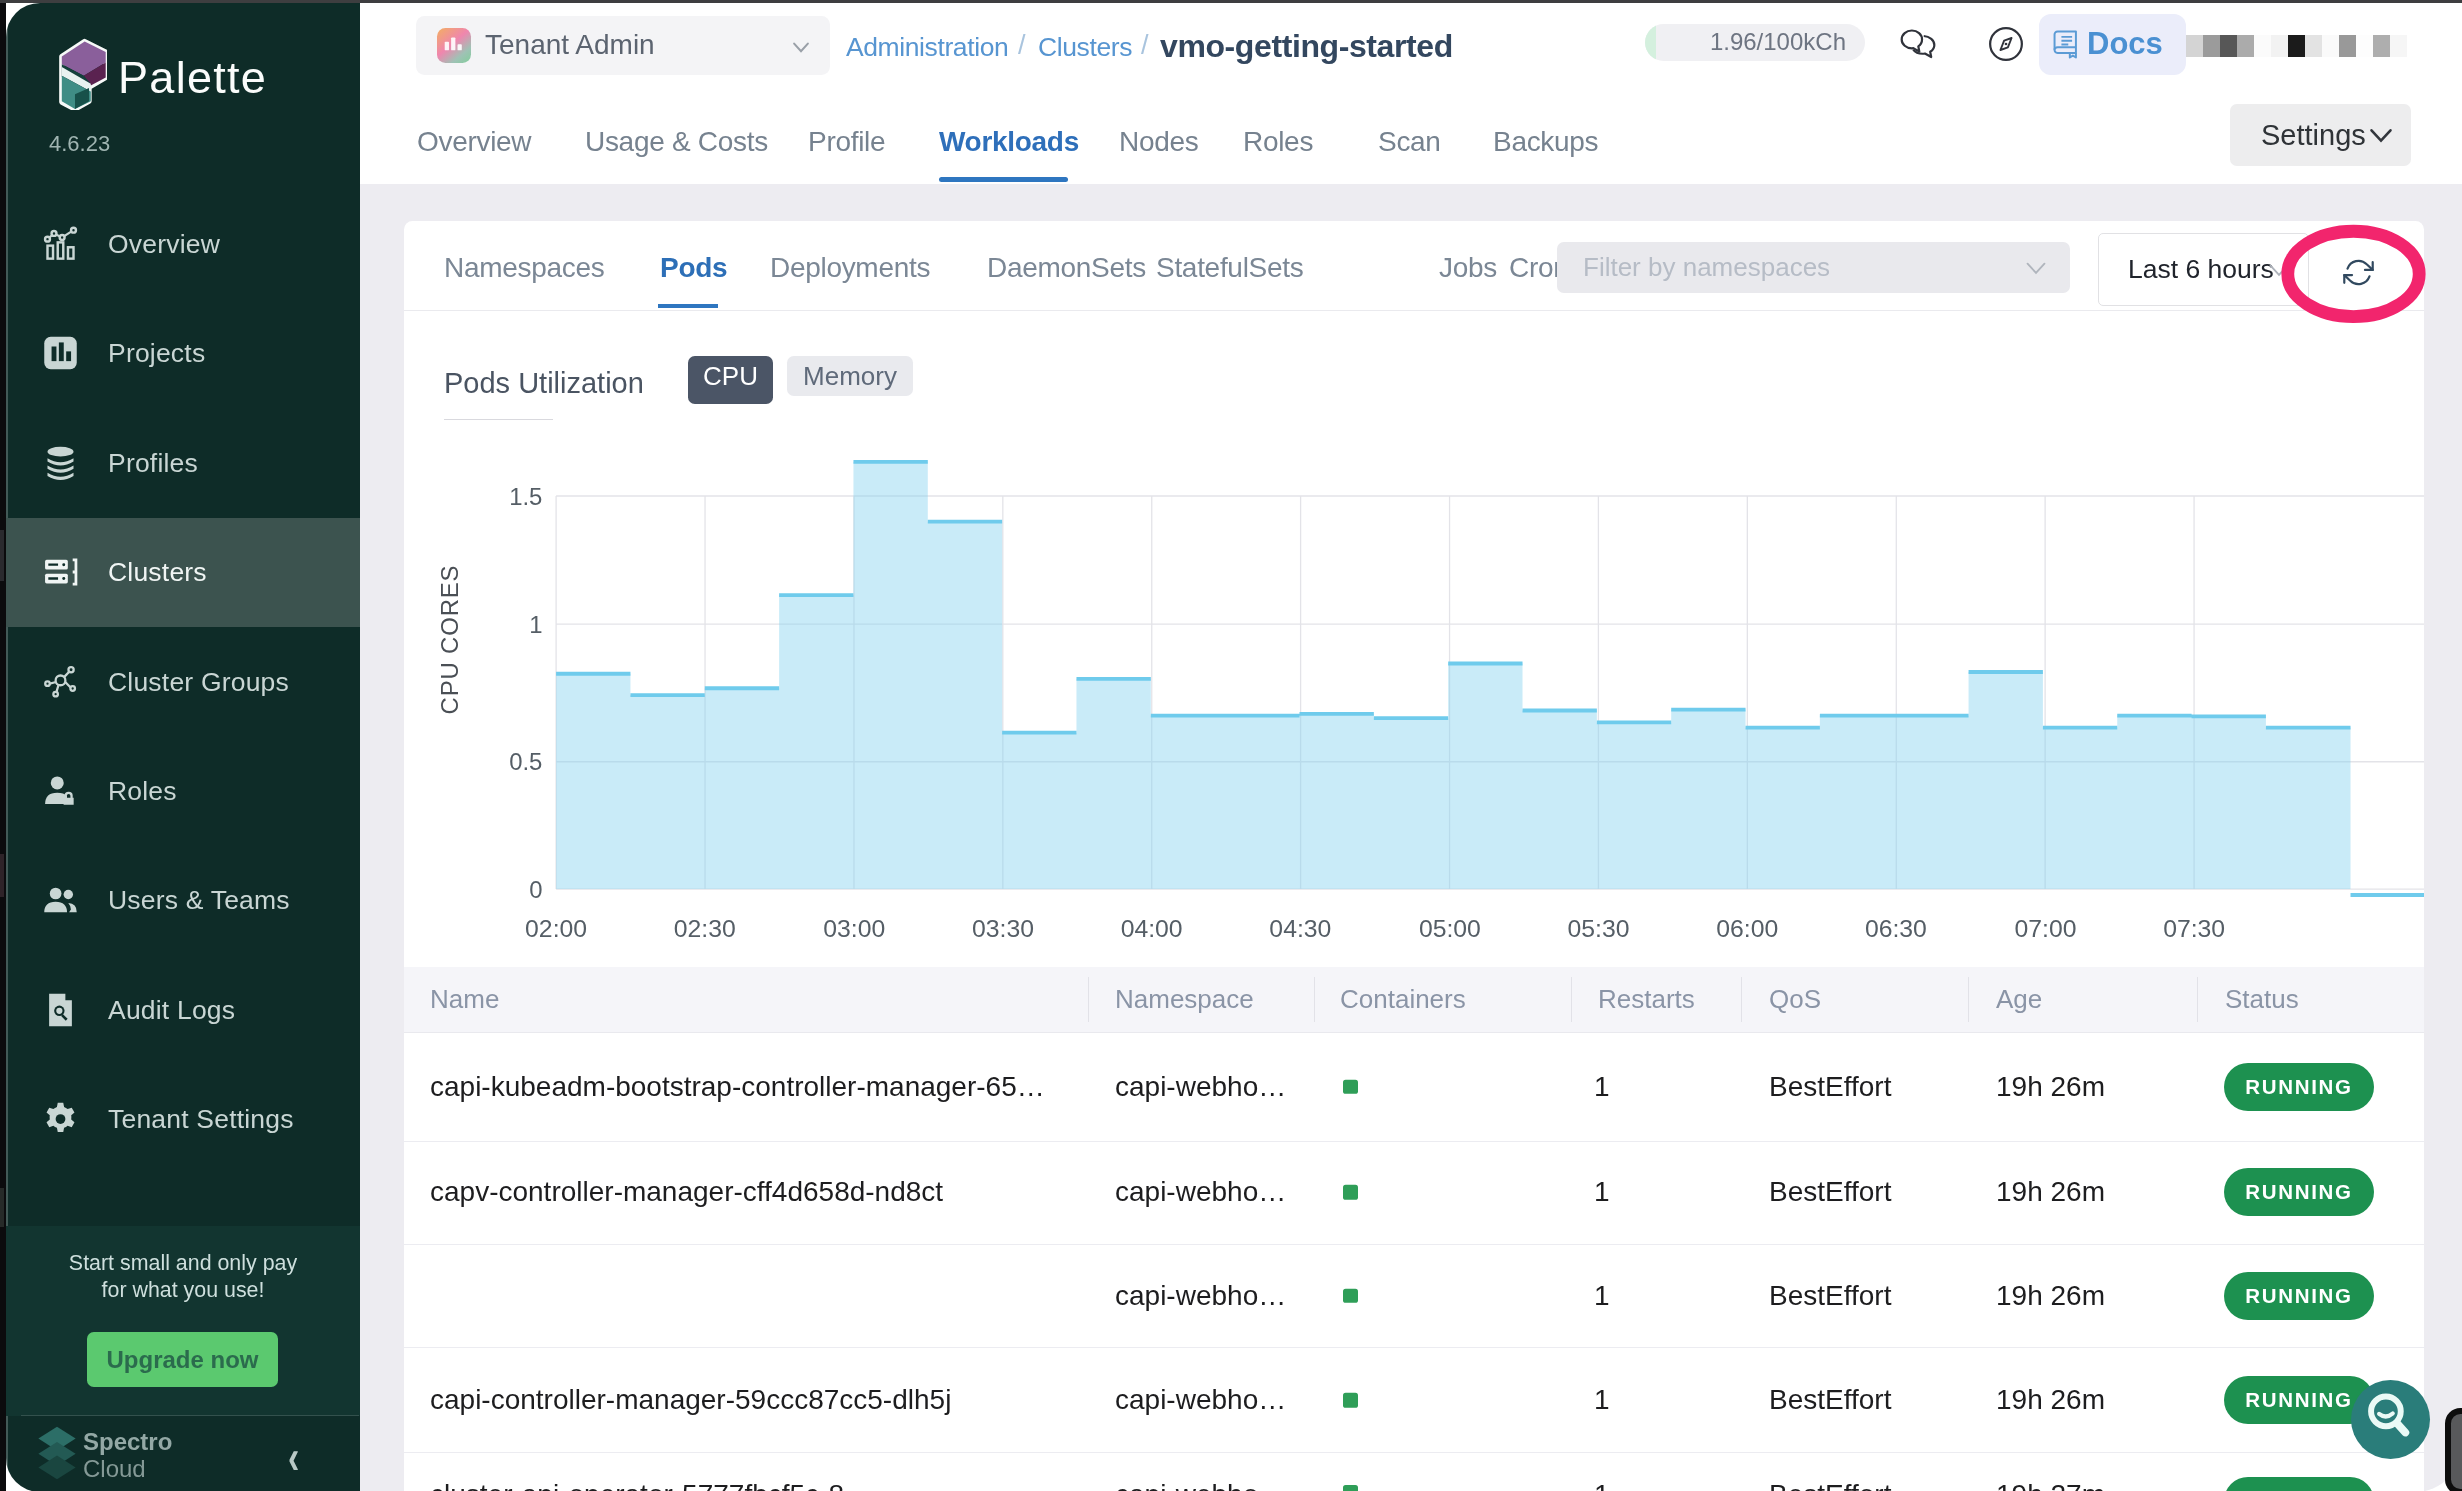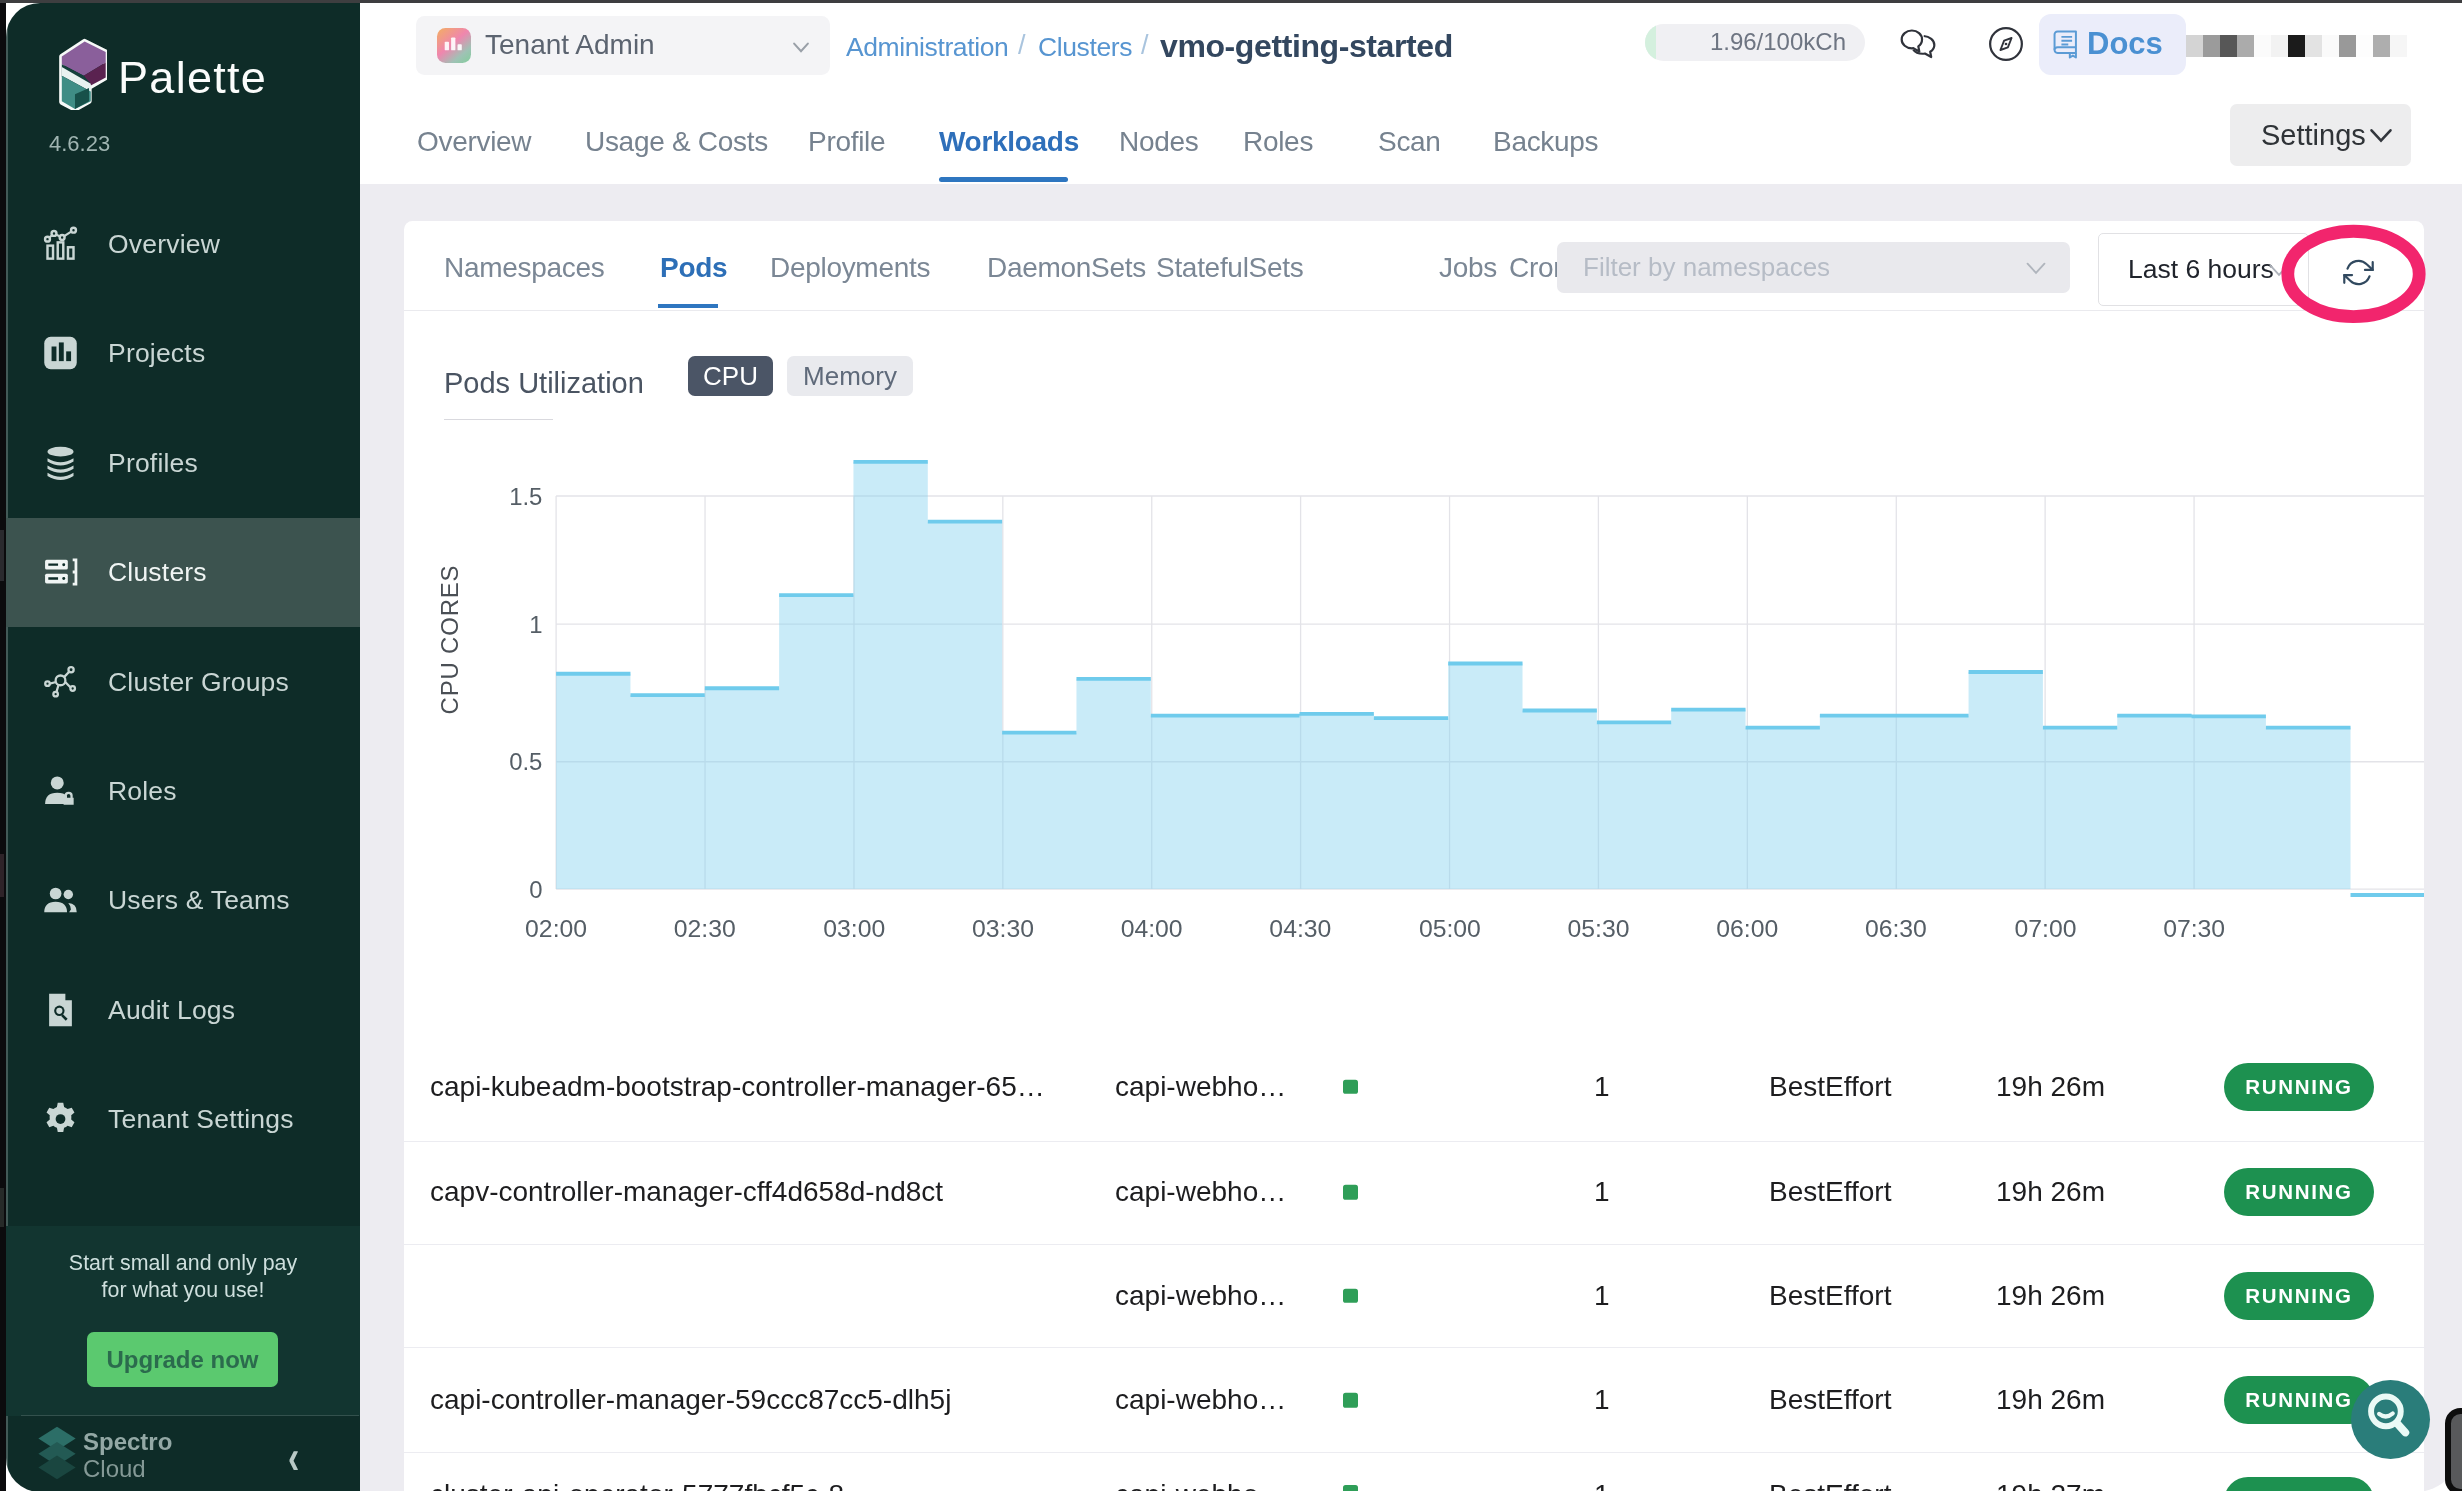--- a/index.html
+++ b/index.html
@@ -69,21 +69,21 @@
   .cardtab.act { color:#2d6fb7; font-weight:700; }
   #cardtabline { position:absolute; left:254px; top:83px; width:60px; height:4.3px; background:#2e76c0; }
   #cardtabborder { position:absolute; left:0; top:89px; width:2020px; height:1.7px; background:#eaeaee; }
   #filterbox { position:absolute; left:1153px; top:21.4px; width:513px; height:51px; background:#e9e9ed; border-radius:6.8px; }
   #filterbox .ph { position:absolute; left:26px; top:50%; transform:translateY(-50%); color:#b6bcc6; font-size:26px; }
   #last6 { position:absolute; left:1694px; top:12px; width:211px; height:73px; background:#fff; border:1.7px solid #e1e1e4; border-radius:5.1px; }
   #last6 .tx { position:absolute; left:29px; top:50%; transform:translateY(-50%); color:#20242c; font-size:26.5px; }
 
   #podsutil { position:absolute; left:40px; top:146px; font-size:29px; font-weight:500; color:#4a5462; }
   #podsutil-line { position:absolute; left:40px; top:198px; width:109px; height:1.7px; background:#d9d9de; }
-  #cpubtn { position:absolute; left:284px; top:135px; width:85px; height:40px; background:#4b5566; border-radius:6.8px;
+  #cpubtn { position:absolute; left:284px; top:135px; width:85px; height:48px; background:#4b5566; border-radius:6.8px;
     color:#fff; font-size:26px; font-weight:500; text-align:center; line-height:40px; }
   #membtn { position:absolute; left:383px; top:135px; width:126px; height:40px; background:#e9eaee; border-radius:6.8px;
     color:#5f6a7a; font-size:26px; text-align:center; line-height:40px; }
 
   
   #tblhead { position:absolute; left:0; top:746px; width:2020px; height:66px; background:#f5f5f9; border-bottom:1.7px solid #e9e9ee; }
   .th { position:absolute; top:50%; transform:translateY(-50%); font-size:26px; color:#8a94a6; font-weight:500; }
   .thsep { position:absolute; top:10.3px; width:0.9px; height:45px; background:#e2e2e8; }
   .row { position:absolute; left:0; width:2020px; height:104px; border-bottom:0.9px solid #ececf1; }
   .row .name { position:absolute; left:26px; top:50%; transform:translateY(-50%); font-size:28px; color:#1d1d1f; white-space:nowrap; }
@@ -376,20 +376,35 @@
             <text x="1224" y="633">05:00</text>
             <text x="1398" y="633">05:30</text>
             <text x="1572" y="633">06:00</text>
             <text x="1746" y="633">06:30</text>
             <text x="1921" y="633">07:00</text>
             <text x="2095" y="633">07:30</text>
           </g>
           <text x="63" y="285" font-size="28" fill="#4a4f55" text-anchor="middle" transform="rotate(-90 63 285)" letter-spacing="1">CPU CORES</text>
         </svg>
 
+        <div id="tblhead">
+          <div class="th" style="left:26px">Name</div>
+          <div class="th" style="left:711px">Namespace</div>
+          <div class="th" style="left:936px">Containers</div>
+          <div class="th" style="left:1194px">Restarts</div>
+          <div class="th" style="left:1365px">QoS</div>
+          <div class="th" style="left:1592px">Age</div>
+          <div class="th" style="left:1821px">Status</div>
+          <div class="thsep" style="left:684px"></div>
+          <div class="thsep" style="left:910px"></div>
+          <div class="thsep" style="left:1167px"></div>
+          <div class="thsep" style="left:1337px"></div>
+          <div class="thsep" style="left:1564px"></div>
+          <div class="thsep" style="left:1793px"></div>
+        </div>
         <div class="row" style="top:812px;height:109px">
           <div class="name">capi-kubeadm-bootstrap-controller-manager-65…</div>
           <div class="ns">capi-webho…</div>
             <div class="sq"></div>
             <div class="rs">1</div>
           <div class="qos">BestEffort</div>
             <div class="age">19h 26m</div>
             <div class="pill">RUNNING</div>
         </div>
         <div class="row" style="top:920px;height:104px">

